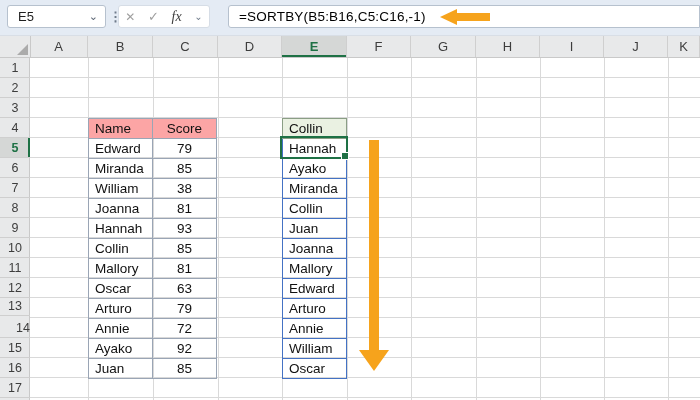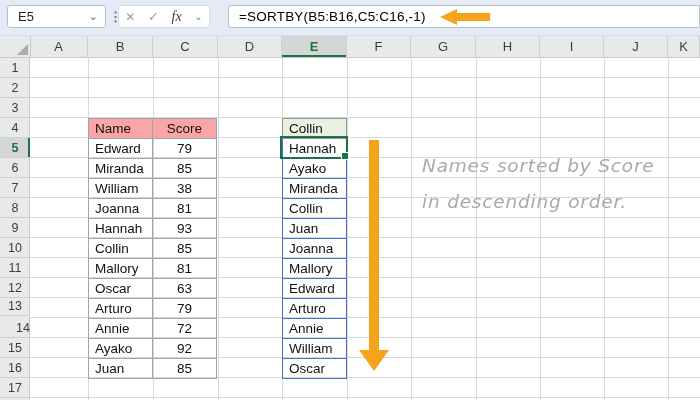--- a/index.html
+++ b/index.html
@@ -271,17 +271,13 @@
       </tbody>
     </table>
 
   <div class="selbox">
     <div class="fill-handle"></div>
   </div>
 
   <div class="da-shaft"></div>
   <div class="da-head"></div>
 
-  <div class="annot">
-    <div>Names sorted by Score</div>
-    <div>in descending order.</div>
-  </div>
 </div>
 
 </body></html>

